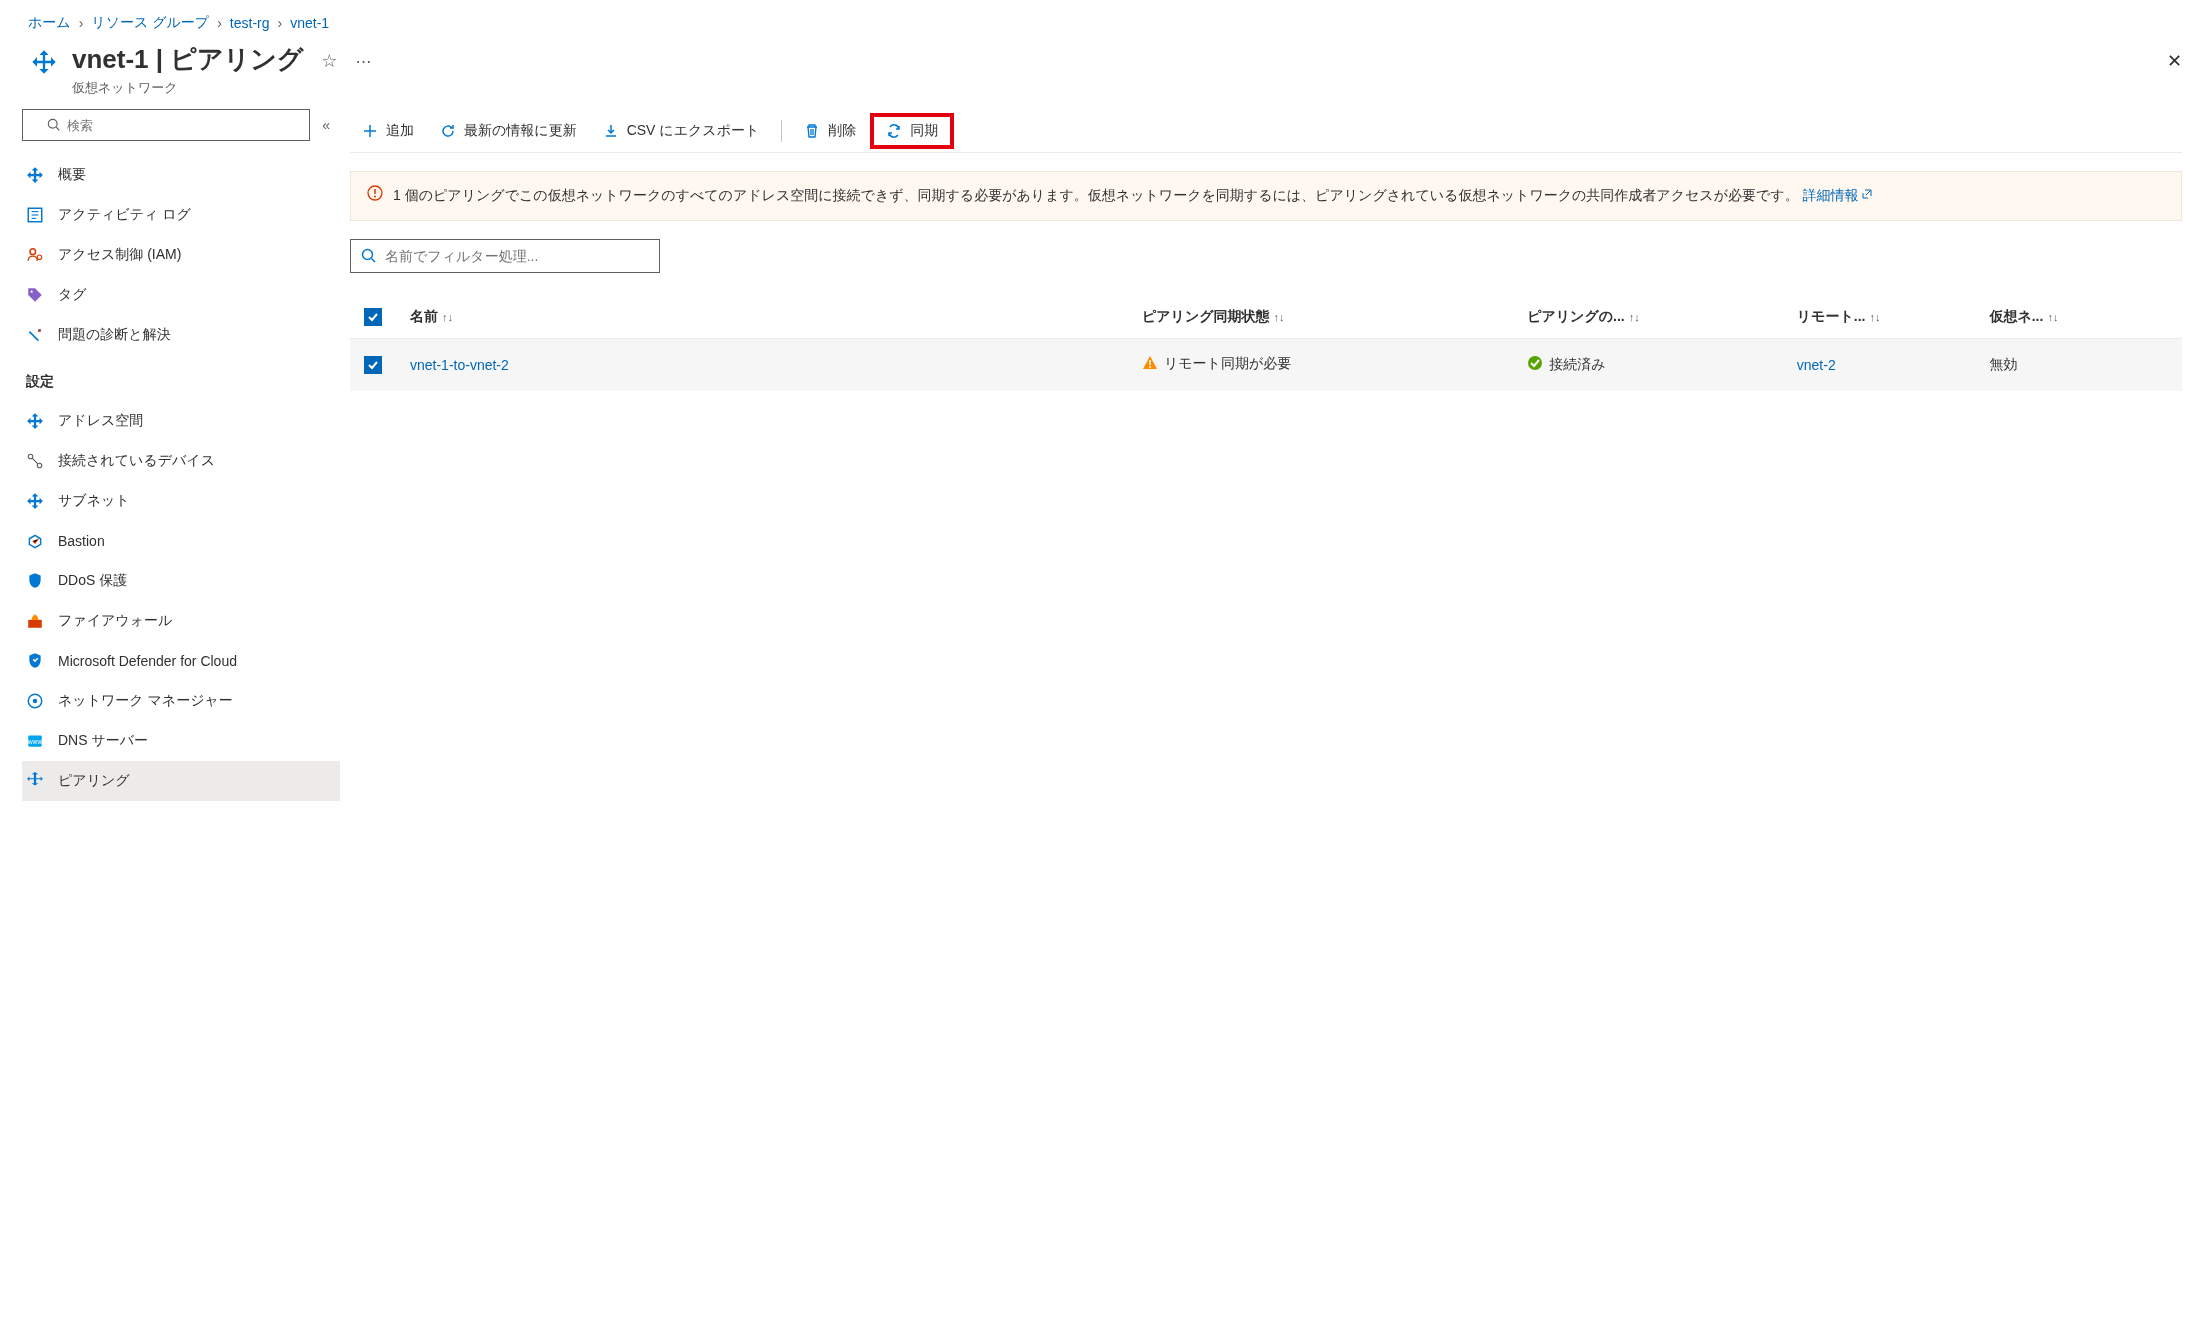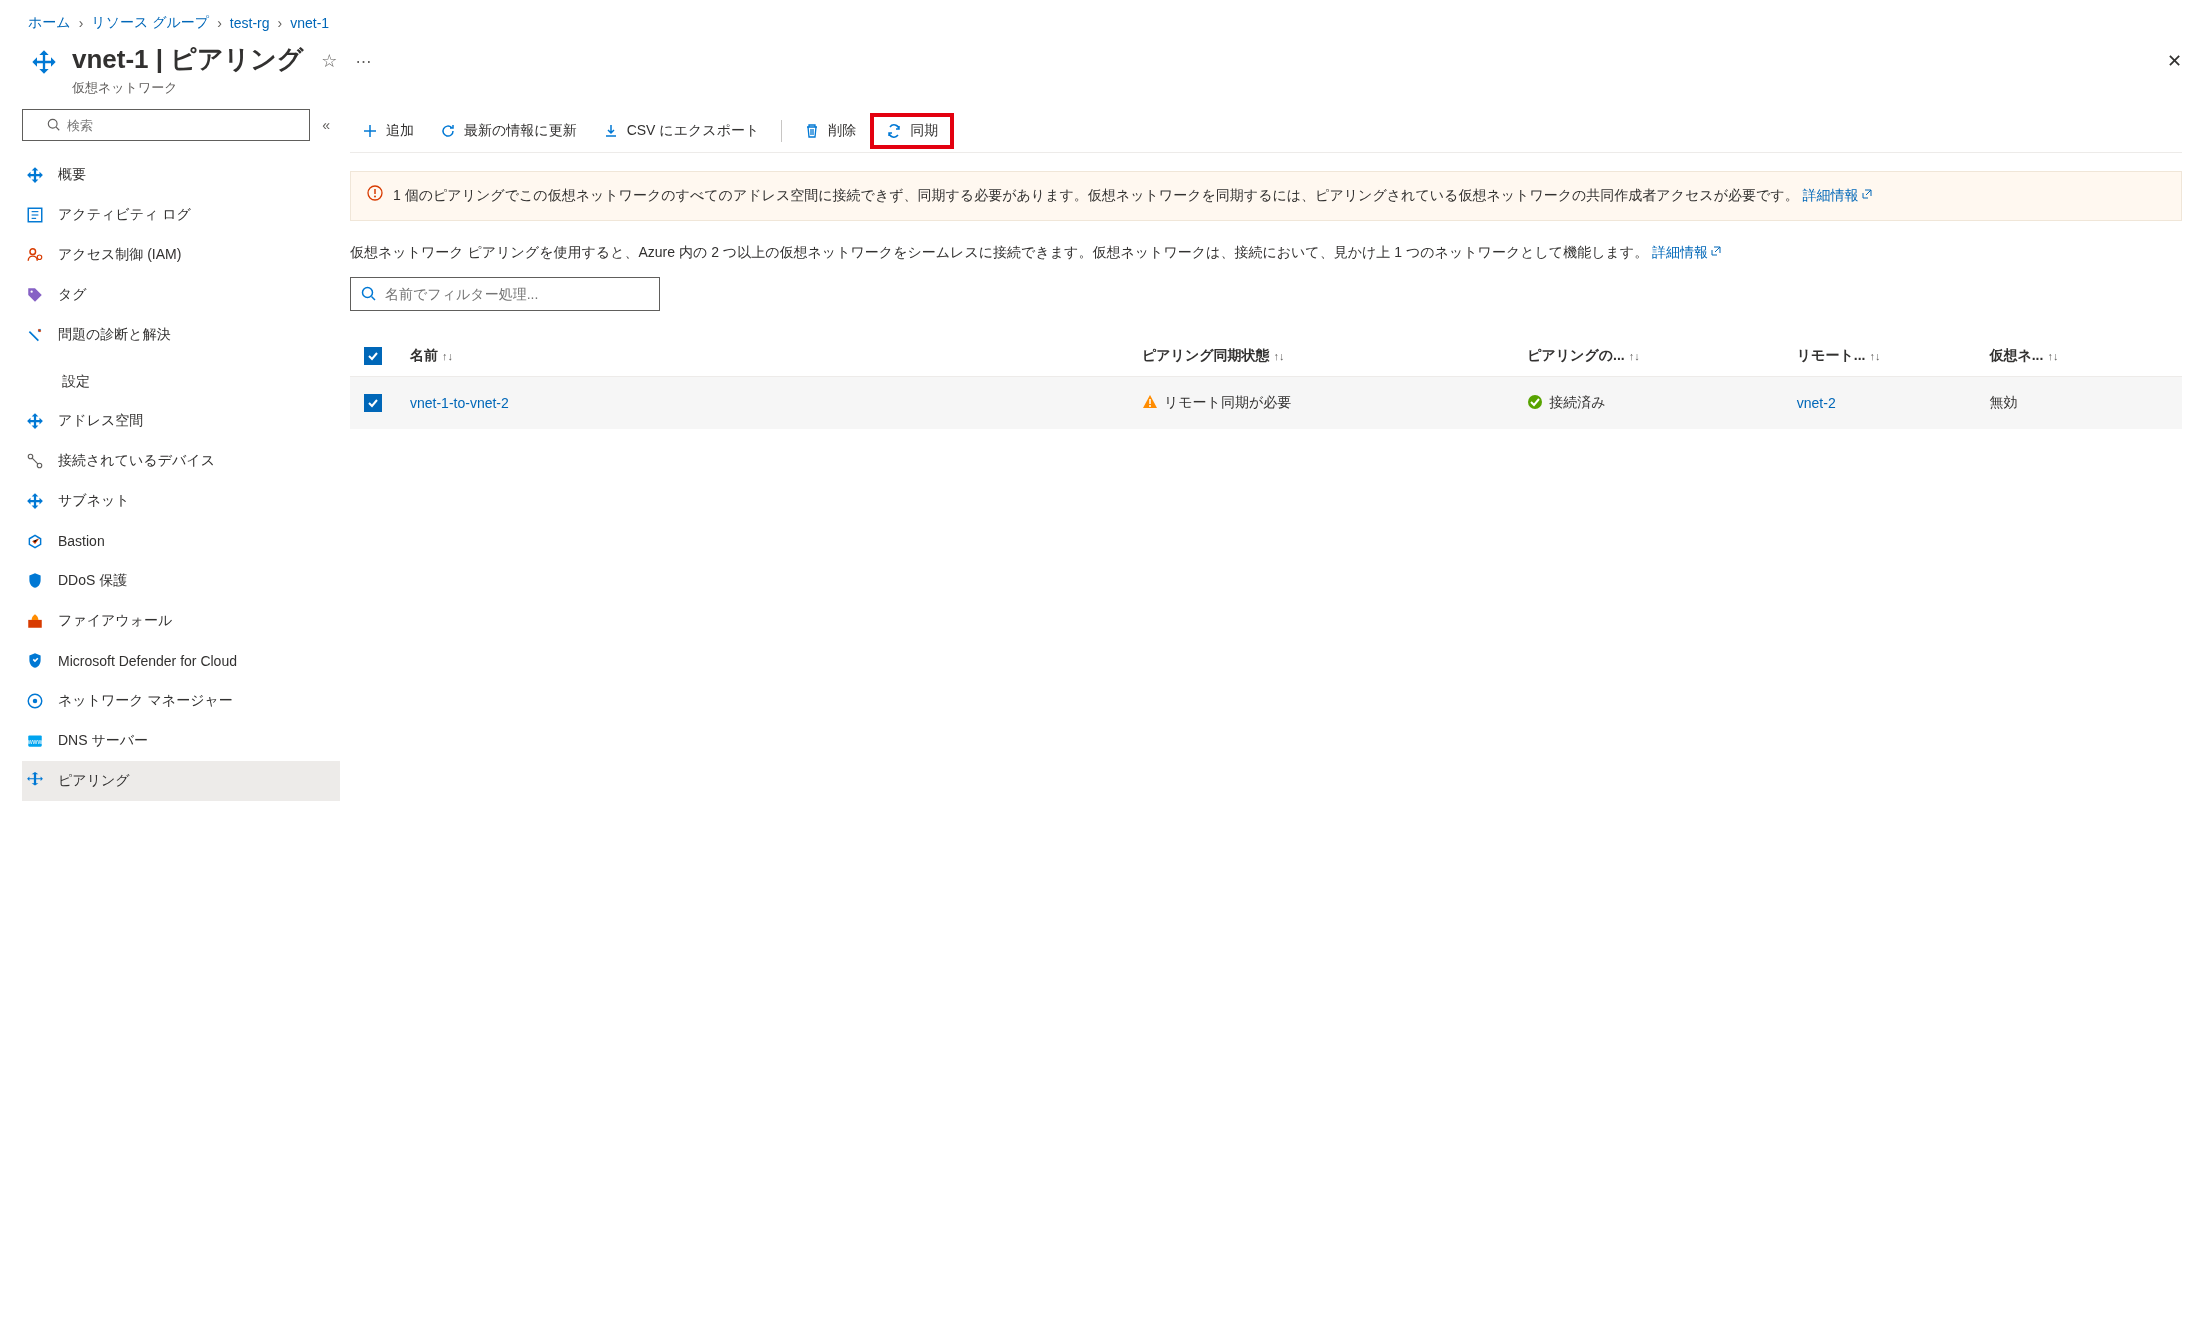--- a/index.html
+++ b/index.html
@@ -30,21 +30,21 @@
 .side-search-row { display: flex; align-items: center; gap: 12px; margin-bottom: 14px; padding-right: 10px;}
 .side-search { flex:1; border: 1px solid #605e5c; height: 32px; display: flex; align-items: center; padding: 0 24px; }
 .side-search svg { width: 14px; height: 14px; margin-right: 6px; color:#605e5c;}
 .side-search input { border: none; outline: none; font-size: 13px; flex:1; background: transparent; }
 .collapse-chevron { color:#605e5c; cursor:pointer; font-size: 14px;}
 
 
 .side-item { display: flex; align-items: center; height: 40px; padding-left: 4px; cursor: pointer; font-size: 14px; }
 .side-item.active { background: #edebe9; }
 .side-item .ic { width: 18px; height: 18px; margin-right: 14px; display:flex; align-items:center; justify-content:center; flex-shrink:0;}
-.side-heading { font-size: 14px; font-weight: 400; padding: 18px 0 10px 4px; color:#323130;margin-left:36px;}
+.side-heading { font-size: 14px; font-weight: 700; padding: 18px 0 10px 4px; color:#323130;}
 
 
 .toolbar { display: flex; align-items: center; height: 44px; border-bottom: 1px solid #edebe9; margin-bottom: 18px; gap: 2px; }
 .toolbar .btn { display: flex; align-items: center; height: 36px; padding: 0 12px; cursor: pointer; font-size: 14px; color:#323130; }
 .toolbar .btn .ic { width: 16px; height: 16px; margin-right: 8px; display:flex; align-items:center; justify-content:center;}
 .toolbar .divider { width: 1px; height: 22px; background: #c8c6c4; margin: 0 8px; }
 .toolbar .sync-highlight { border: 4px solid #e3000f; }
 
 
 .banner { display: flex; align-items: flex-start; background: #fff8f0; border: 1px solid #f0e6d8; padding: 12px 16px; margin-bottom: 18px; font-size: 14px; }
@@ -315,26 +315,20 @@
             <circle cx="8" cy="11.5" r="1" fill="#d83b01"></circle>
           </svg></span>
       <div class="txt">
         <span>1 個のピアリングでこの仮想ネットワークのすべてのアドレス空間に接続できず、同期する必要があります。仮想ネットワークを同期するには、ピアリングされている仮想ネットワークの共同作成者アクセスが必要です。</span>
         <a><span>詳細情報</span><span class="ext-icon"><svg viewBox="0 0 12 12">
                 <path fill="none" stroke="#0067b8" d="M4 2h6v6M10 2L5 7M2 5v5h5"></path>
               </svg></span></a>
       </div>
     </div>
 
-    <div class="desc">
-      <span>仮想ネットワーク ピアリングを使用すると、Azure 内の 2 つ以上の仮想ネットワークをシームレスに接続できます。仮想ネットワークは、接続において、見かけ上 1 つのネットワークとして機能します。</span>
-      <a><span>詳細情報</span><span class="ext-icon"><svg viewBox="0 0 12 12">
-              <path fill="none" stroke="#0067b8" d="M4 2h6v6M10 2L5 7M2 5v5h5"></path>
-            </svg></span></a>
-    </div>
 
     <div class="filter-box">
       <svg viewBox="0 0 16 16">
           <circle cx="6.5" cy="6.5" r="5" fill="none" stroke="#0078d4" stroke-width="1.5"></circle>
           <line x1="10.5" y1="10.5" x2="14" y2="14" stroke="#0078d4" stroke-width="1.5"></line>
         </svg>
       <input placeholder="名前でフィルター処理..." style="">
     </div>
 
     <div class="tbl">

